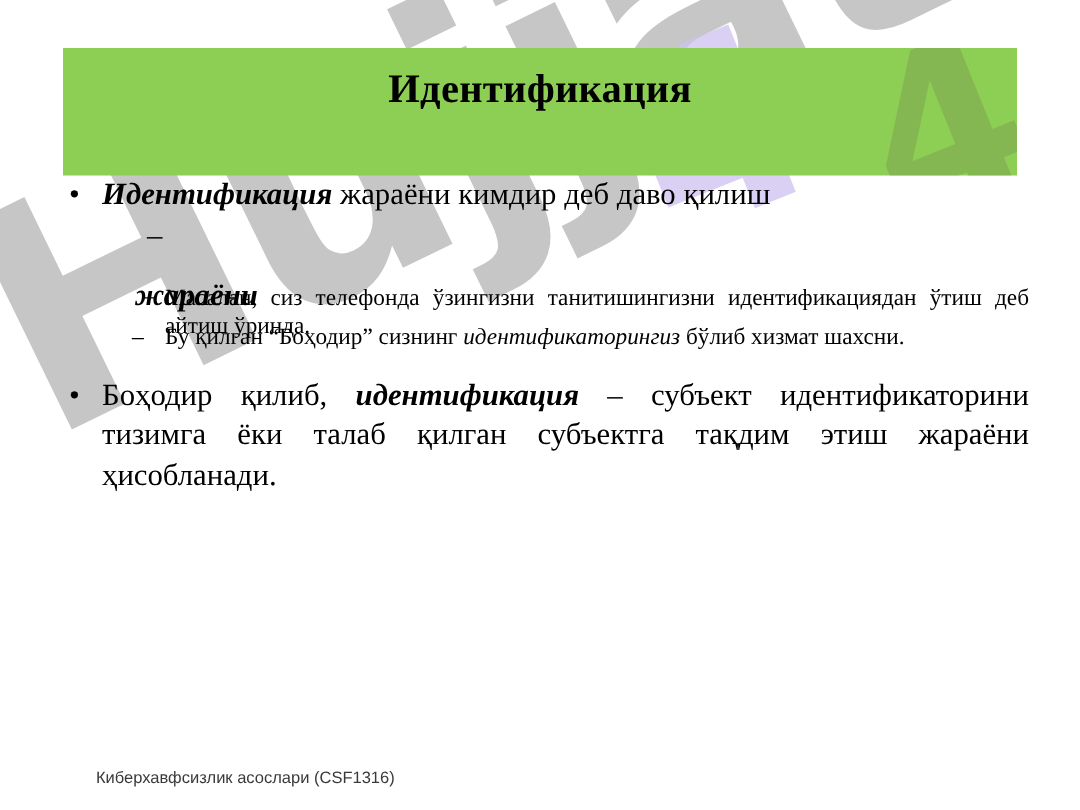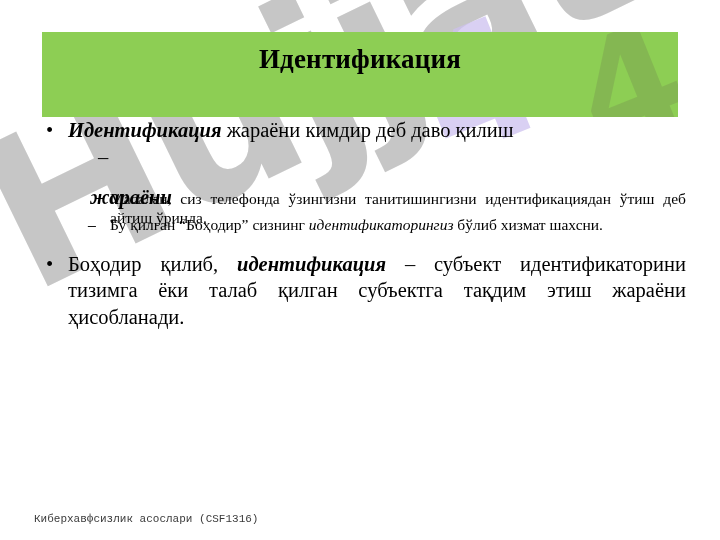--- a/index.html
+++ b/index.html
@@ -183,23 +183,23 @@
     font-weight: normal;
   }
 
   .para-last {
     margin-top: 16px;
   }
 
   
   .footer {
     position: absolute;
-    left: 34px;
+    left: 64px;
     top: 513px;
-    font-family: Liberation Mono, monospace;
+    font-family: Liberation Sans, sans-serif;
     font-size: 11px;
     color: #3a3a3a;
     z-index: 2;
   }
 </style>
 </head>
 <body>
 
 <div id="slide">
 

